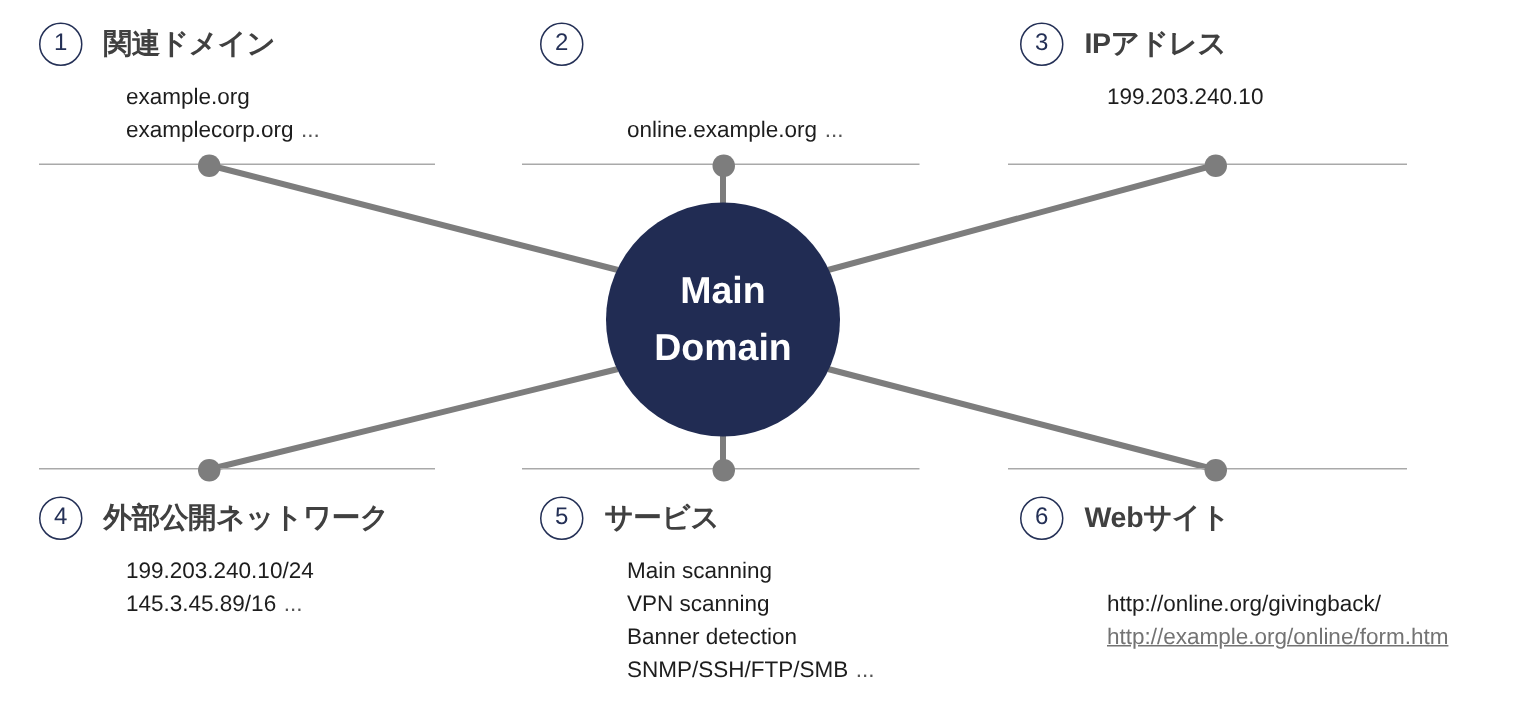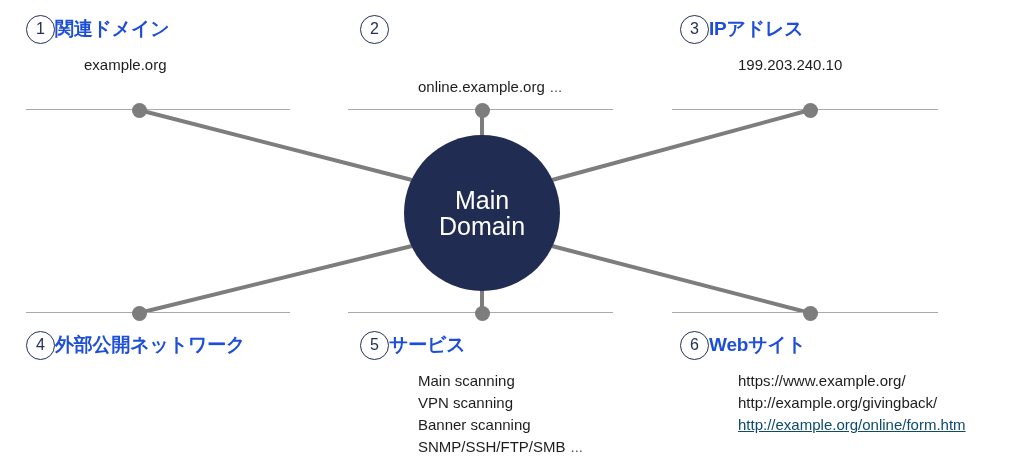--- a/index.html
+++ b/index.html
@@ -47,42 +47,43 @@
     border-radius: 50%;
     box-sizing: border-box;
     display: flex;
     align-items: center;
     justify-content: center;
     font-size: 16px;
     color: #243056;
     flex: 0 0 auto;
   }
   .title {
+    margin-left: 14px;
     font-size: 19px;
     font-weight: bold;
-    color: #1d4ed8;
+    color: #404040;
     white-space: nowrap;
     letter-spacing: -0.2px;
   }
   .items {
     margin-top: 8px;
     padding-left: 58px;
   }
   .item {
     font-size: 15px;
     line-height: 22px;
     color: #1d1d1d;
     white-space: nowrap;
   }
   .item .ell {
     color: #555;
     padding-left: 5px;
   }
   .item.link {
-    color: #0c4a6e;
+    color: #737373;
     text-decoration: underline;
   }
 
   .rule {
     position: absolute;
     height: 1.4px;
     background: #a9a9a9;
   }
   .node-dot {
     position: absolute;
@@ -102,22 +103,22 @@
     border-radius: 50%;
     background: #212c53;
     display: flex;
     align-items: center;
     justify-content: center;
     text-align: center;
   }
   #hub .hub-label {
     color: #ffffff;
     font-size: 25px;
-    font-weight: normal;
-    line-height: 26px;
+    font-weight: bold;
+    line-height: 38px;
     white-space: pre-line;
   }
 </style>
 </head>
 <body>
 
 <div id="stage">
 
   <svg id="wires" viewBox="0 0 1024 476">
     <line x1="139" y1="110" x2="412" y2="180" stroke="#7d7d7d" stroke-width="4"></line>
@@ -147,20 +148,21 @@
 Domain</div>
   </div>
 
   <div class="panel col1 rowtop">
     <div class="head">
       <div class="numcircle">1</div>
       <div class="title">関連ドメイン</div>
     </div>
     <div class="items">
       <div class="item"><span>example.org</span><span class="ell"></span></div>
+      <div class="item"><span>examplecorp.org</span><span class="ell">...</span></div>
     </div>
   </div>
 
   <div class="panel col2 rowtop">
     <div class="head">
       <div class="numcircle">2</div>
     </div>
     <div class="items">
       <div class="item"><span class="ell"></span></div>
       <div class="item"><span>online.example.org</span><span class="ell">...</span></div>
@@ -175,40 +177,44 @@
     <div class="items">
       <div class="item"><span>199.203.240.10</span><span class="ell"></span></div>
     </div>
   </div>
 
   <div class="panel col1 rowbot">
     <div class="head">
       <div class="numcircle">4</div>
       <div class="title">外部公開ネットワーク</div>
     </div>
+    <div class="items">
+      <div class="item"><span>199.203.240.10/24</span><span class="ell"></span></div>
+      <div class="item"><span>145.3.45.89/16</span><span class="ell">...</span></div>
+    </div>
   </div>
 
   <div class="panel col2 rowbot">
     <div class="head">
       <div class="numcircle">5</div>
       <div class="title">サービス</div>
     </div>
     <div class="items">
       <div class="item"><span>Main scanning</span><span class="ell"></span></div>
       <div class="item"><span>VPN scanning</span><span class="ell"></span></div>
-      <div class="item"><span>Banner scanning</span><span class="ell"></span></div>
+      <div class="item"><span>Banner detection</span><span class="ell"></span></div>
       <div class="item"><span>SNMP/SSH/FTP/SMB</span><span class="ell">...</span></div>
     </div>
   </div>
 
   <div class="panel col3 rowbot">
     <div class="head">
       <div class="numcircle">6</div>
       <div class="title">Webサイト</div>
     </div>
     <div class="items">
-      <div class="item"><span>https://www.example.org/</span><span class="ell"></span></div>
-      <div class="item"><span>http://example.org/givingback/</span><span class="ell"></span></div>
+      <div class="item"><span class="ell"></span></div>
+      <div class="item"><span>http://online.org/givingback/</span><span class="ell"></span></div>
       <div class="item link"><span>http://example.org/online/form.htm</span></div>
     </div>
   </div>
 
 </div>
 
 </body></html>

